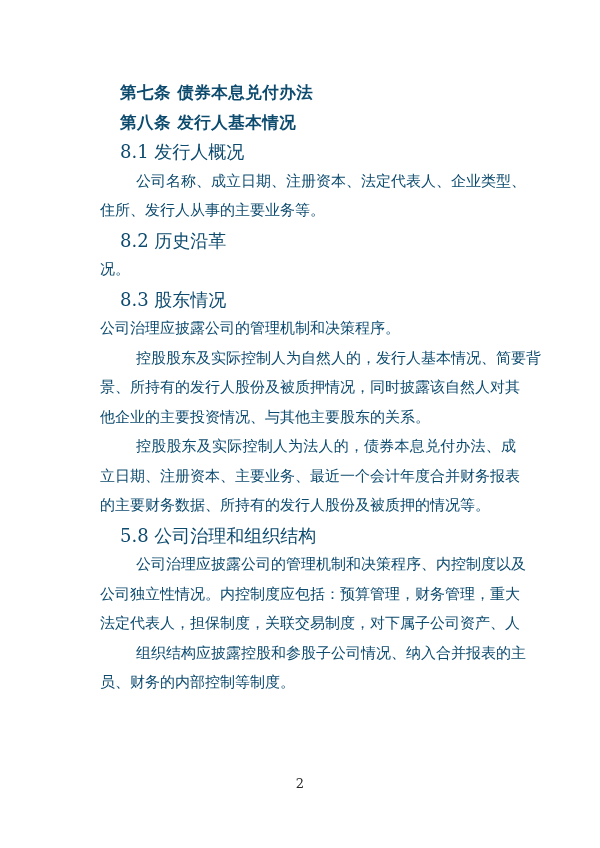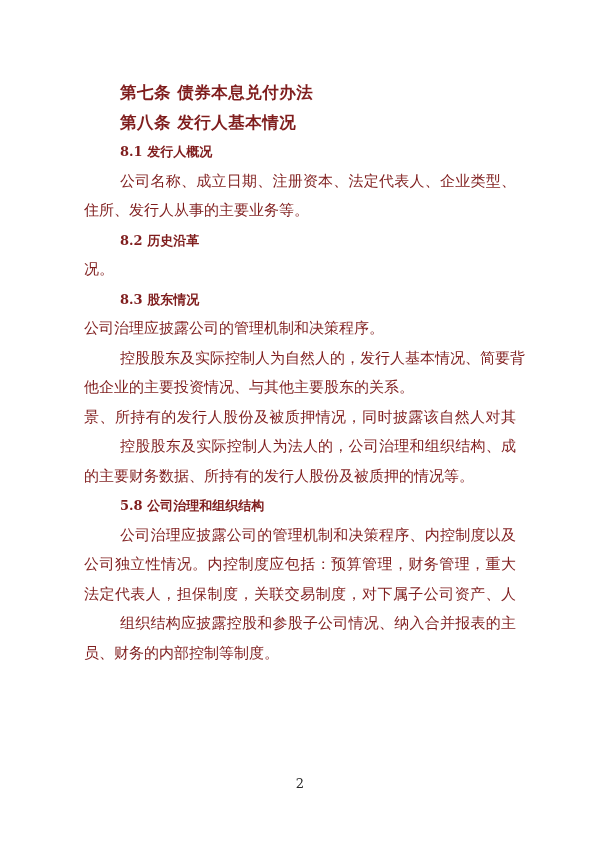--- a/index.html
+++ b/index.html
@@ -18,38 +18,39 @@
   .page {
     position: absolute;
     top: 78px;
     left: 84px;
     width: 432px;
   }
   .line {
     height: 29.5px;
     line-height: 29.5px;
     font-size: 15px;
-    color: #7f1d1d;
+    color: #0c4a6e;
     white-space: nowrap;
   }
   .h1 {
     font-family: "DejaVu Sans", sans-serif;
     font-weight: bold;
     font-size: 16.5px;
     letter-spacing: 0.5px;
     text-indent: 36px;
   }
   .h2 {
     font-family: "DejaVu Serif", serif;
-    font-weight: bold;
-    font-size: 13px;
+    font-weight: normal;
+    font-size: 18px;
     text-indent: 36px;
   }
   .body-line {
     font-family: "DejaVu Serif", serif;
+    margin-left: 16px;
   }
   .indent {
     text-indent: 36px;
   }
   .justify {
     text-align: justify;
     text-align-last: justify;
   }
   .footer {
     position: absolute;
@@ -74,24 +75,25 @@
   <div class="line body-line indent justify">公司名称、成立日期、注册资本、法定代表人、企业类型、</div>
   <div class="line body-line">住所、发行人从事的主要业务等。</div>
 
   <div class="line h2">8.2 历史沿革</div>
   <div class="line body-line">况。</div>
 
   <div class="line h2">8.3 股东情况</div>
   <div class="line body-line">公司治理应披露公司的管理机制和决策程序。</div>
 
   <div class="line body-line indent justify">控股股东及实际控制人为自然人的，发行人基本情况、简要背</div>
+  <div class="line body-line justify">景、所持有的发行人股份及被质押情况，同时披露该自然人对其</div>
   <div class="line body-line">他企业的主要投资情况、与其他主要股东的关系。</div>
-  <div class="line body-line justify">景、所持有的发行人股份及被质押情况，同时披露该自然人对其</div>
 
-  <div class="line body-line indent justify">控股股东及实际控制人为法人的，公司治理和组织结构、成</div>
+  <div class="line body-line indent justify">控股股东及实际控制人为法人的，债券本息兑付办法、成</div>
+  <div class="line body-line justify">立日期、注册资本、主要业务、最近一个会计年度合并财务报表</div>
   <div class="line body-line">的主要财务数据、所持有的发行人股份及被质押的情况等。</div>
 
   <div class="line h2">5.8 公司治理和组织结构</div>
   <div class="line body-line indent justify">公司治理应披露公司的管理机制和决策程序、内控制度以及</div>
   <div class="line body-line justify">公司独立性情况。内控制度应包括：预算管理，财务管理，重大</div>
   <div class="line body-line justify">法定代表人，担保制度，关联交易制度，对下属子公司资产、人</div>
   <div class="line body-line indent justify">组织结构应披露控股和参股子公司情况、纳入合并报表的主</div>
 
   <div class="line body-line">员、财务的内部控制等制度。</div>
 

